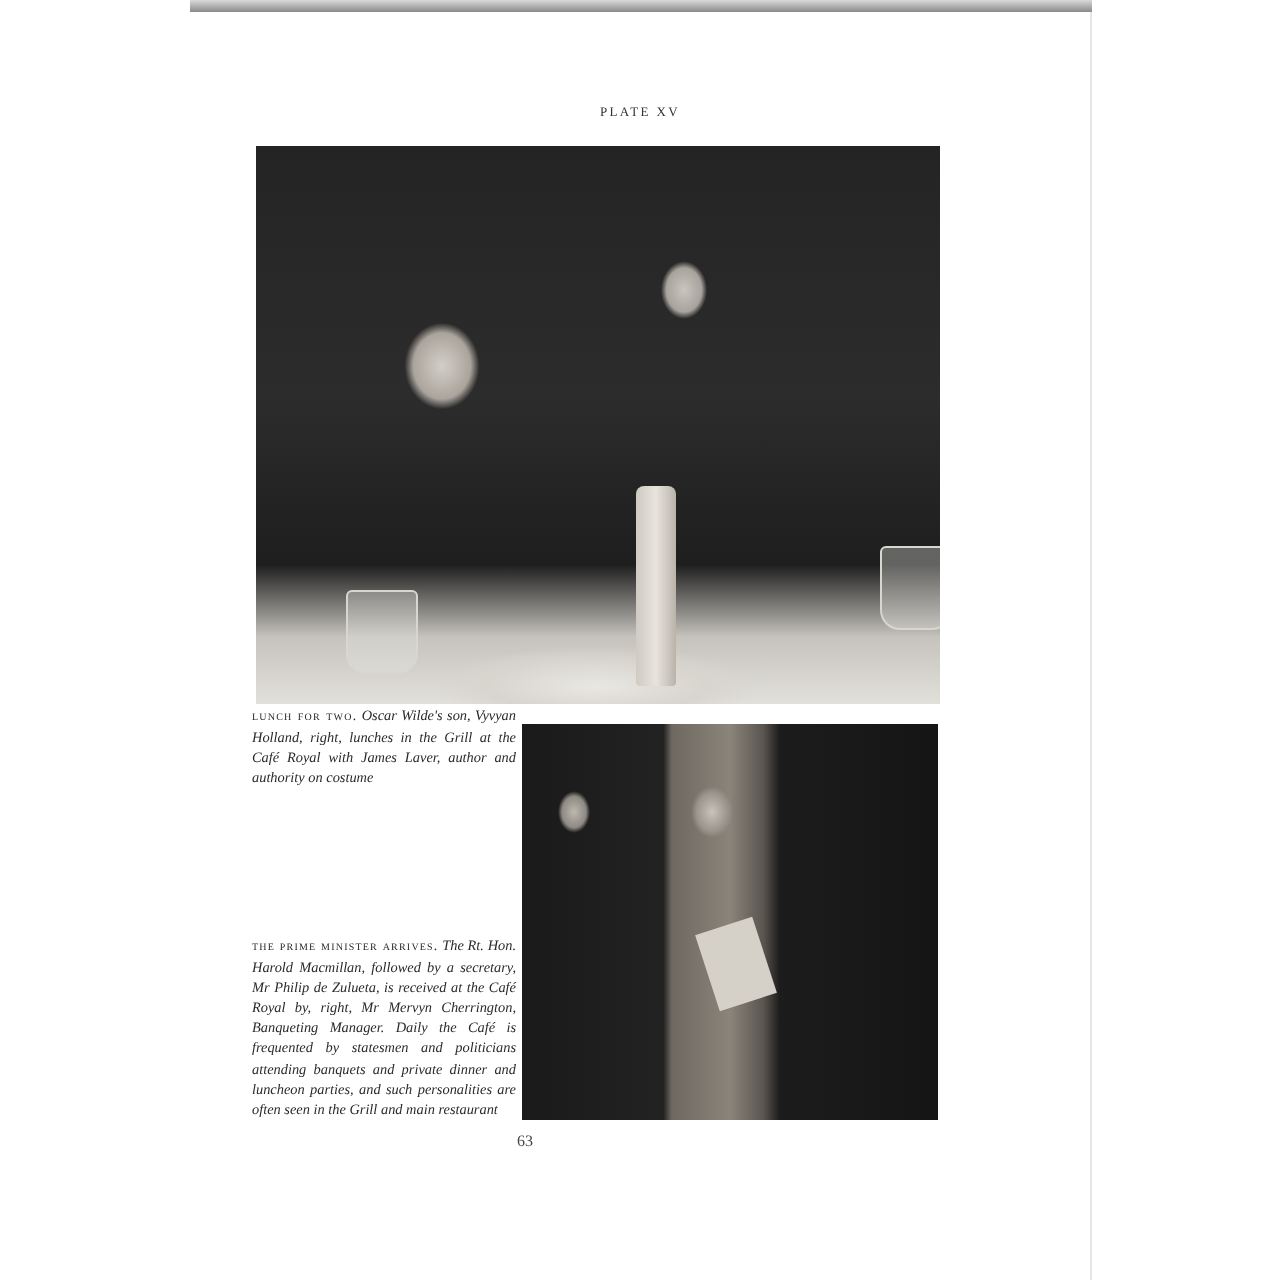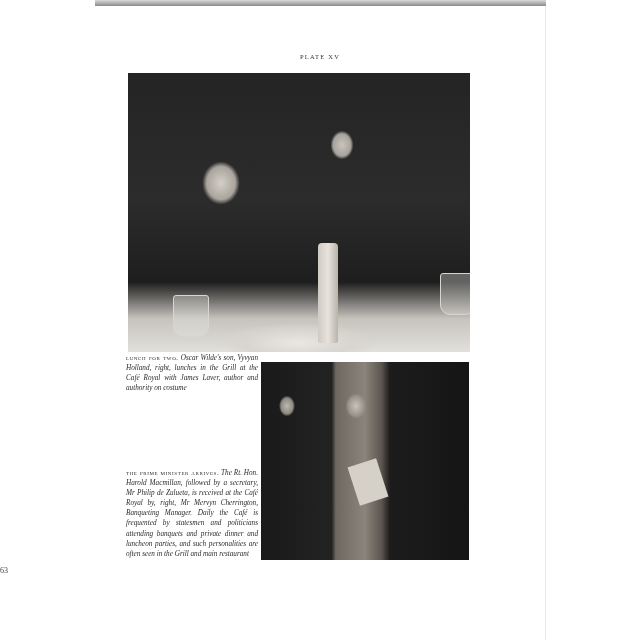--- a/index.html
+++ b/index.html
@@ -21,21 +21,21 @@
        radial-gradient(ellipse 13px 16px at 95px 44px, #c8c3bb 0%, #9a948c 60%, transparent 80%),
        linear-gradient(90deg, #1a1a1a 0%, #222 34%, #6e6860 36%, #8a847b 50%, #5a554f 58%, #1c1c1c 62%, #151515 100%);
   }
   .pepper { position:absolute; left:190px; top:170px; width:20px; height:100px; background:linear-gradient(90deg,#cfcac2,#e8e4dd,#b9b3aa); border-radius:4px 4px 2px 2px; }
   .glass { position:absolute; width:34px; height:40px; border:1px solid #d9d6d0; border-radius:3px 3px 10px 10px; background:rgba(230,228,224,0.35); }
   .folder { position:absolute; left:92px; top:100px; width:30px; height:40px; background:#d6d1c8; transform:rotate(-18deg); }
   .caption { position:absolute; left:126px; width:132px; font-size:7.2px; line-height:10.1px; font-style:italic; color:#2a2a2a; text-align:justify; }
   .caption .lead { font-style:normal; font-variant:small-caps; letter-spacing:0.6px; font-size:6.8px; text-transform:lowercase; }
   .caption-top { top:353px; }
   .caption-bottom { top:468px; }
-  .folio { position:absolute; left:0; width:525px; top:566px; text-align:left; font-size:8px; color:#444; }
+  .folio { position:absolute; left:0; width:525px; top:566px; text-align:center; font-size:8px; color:#444; }
 </style>
 </head>
 <body>
 
 <div class="page"></div>
 <div class="top-band"></div>
 
 <div class="plate-heading">PLATE XV</div>
 
 <div class="photo photo-top" title="Two elderly men in suits seated at a dining table with glasses, a pepper mill and plates, in the Grill at the Café Royal">

